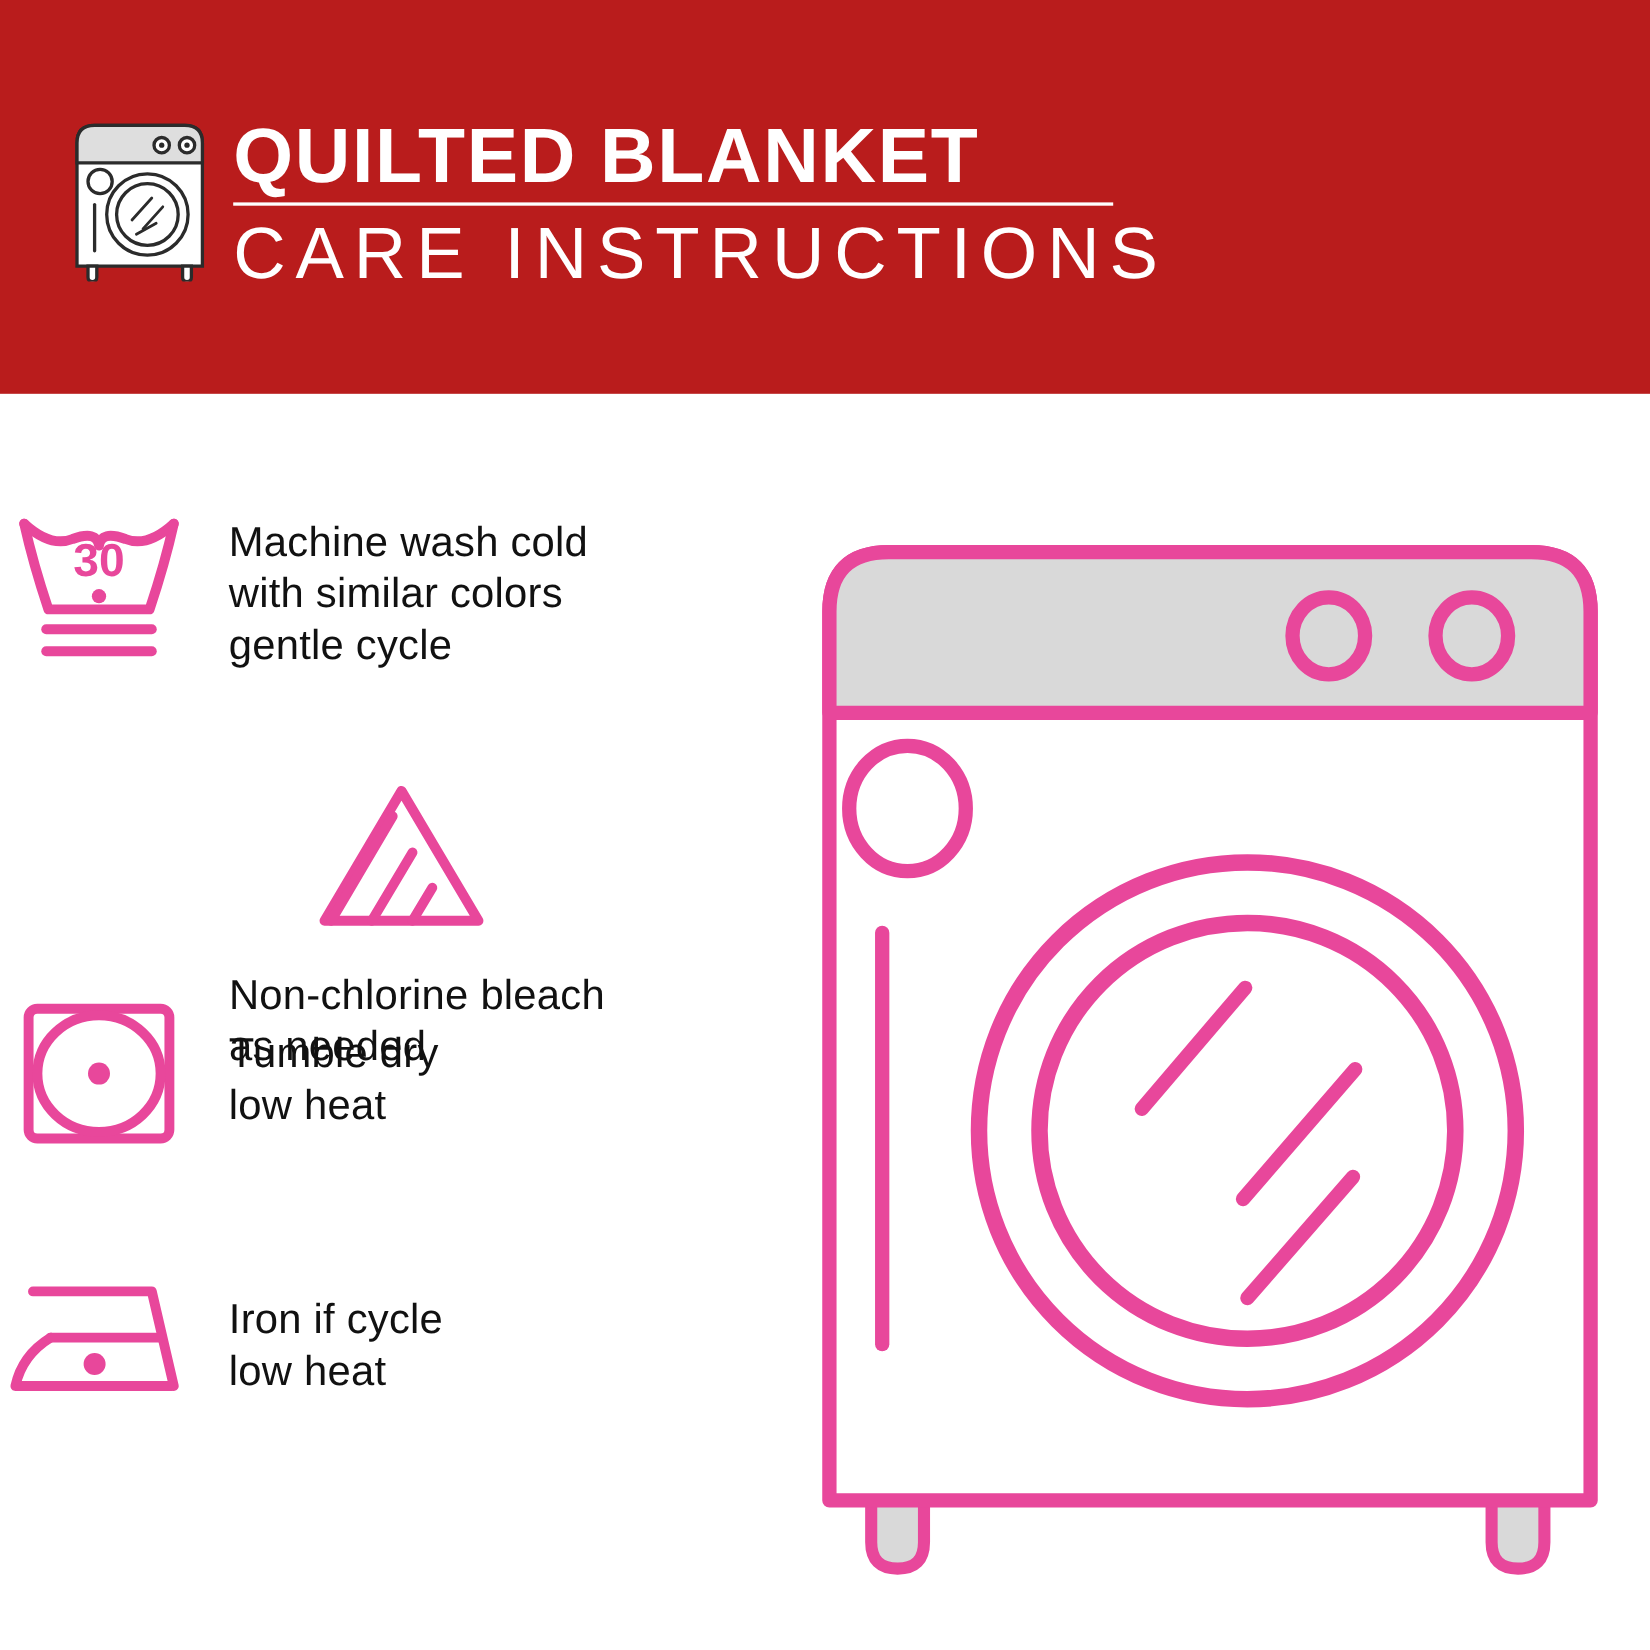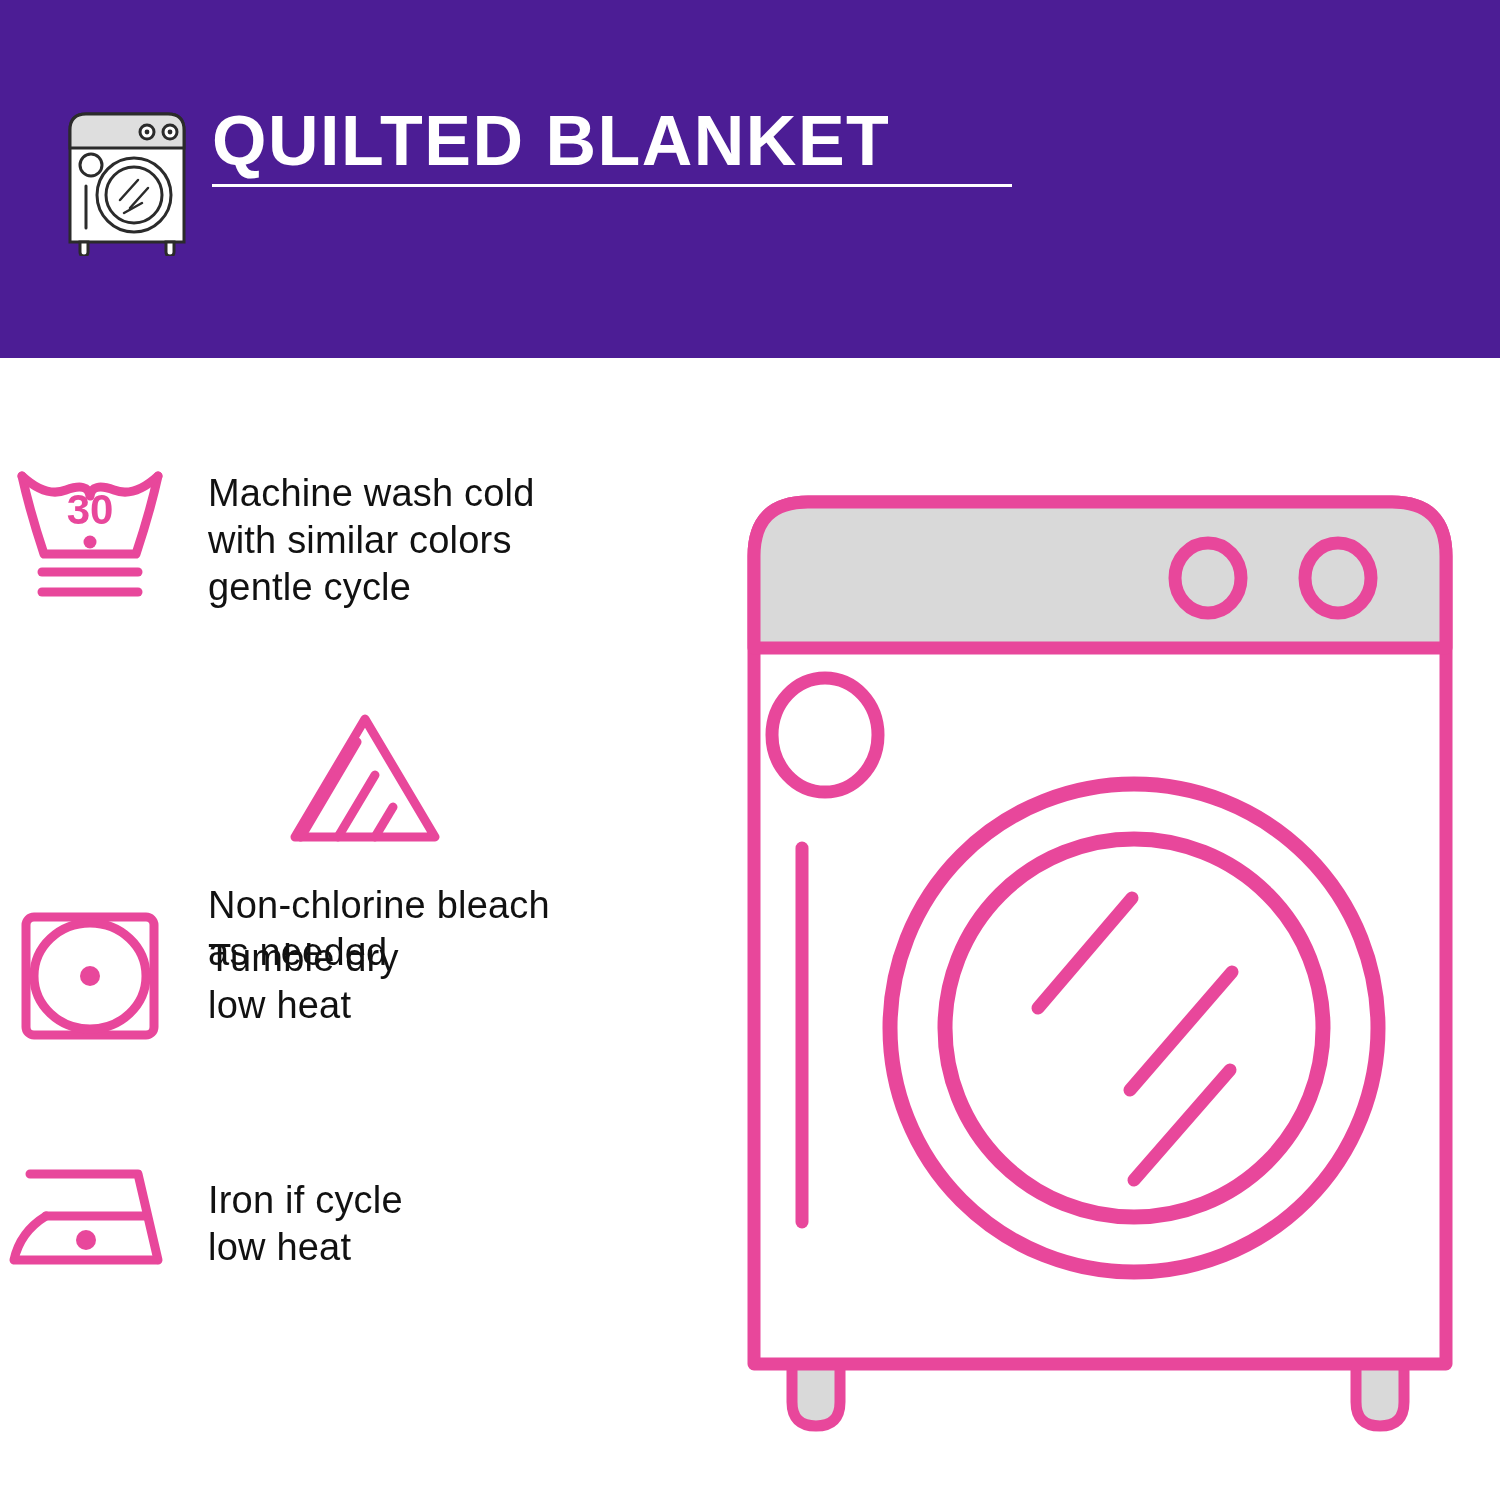--- a/index.html
+++ b/index.html
@@ -15,21 +15,21 @@
     position: relative;
   }
 
   
   #header-banner {
     position: absolute;
     left: 0;
     top: 0;
     width: 1500px;
     height: 358px;
-    background: #4c1d95;
+    background: #b91c1c;
   }
   #header-logo-icon {
     position: absolute;
     left: 62px;
     top: 108px;
     width: 130px;
     height: 148px;
   }
   #header-text-block {
     position: absolute;
@@ -142,20 +142,21 @@
       <line x1="62" y1="105" x2="80" y2="95" stroke="#2b2b2b" stroke-width="2.5" stroke-linecap="round"></line>
 
       <path d="M18 134 L18 144 Q18 148 22 148 Q26 148 26 144 L26 134 Z" fill="#ffffff" stroke="#2b2b2b" stroke-width="3"></path>
       <path d="M104 134 L104 144 Q104 148 108 148 Q112 148 112 144 L112 134 Z" fill="#ffffff" stroke="#2b2b2b" stroke-width="3"></path>
     </svg>
   </div>
 
   <div id="header-text-block">
     <div id="title-main">QUILTED BLANKET</div>
     <div id="title-divider"></div>
+    <div id="title-sub">CARE INSTRUCTIONS</div>
   </div>
 
 </div>
 
 <div id="care-list">
 
   <div class="care-row" id="care-row-0">
     <div class="care-symbol">
       <svg width="180" height="160" viewBox="0 0 180 160" xmlns="http://www.w3.org/2000/svg">
         <g fill="none" stroke="#E8479B" stroke-width="9" stroke-linecap="round" stroke-linejoin="round">

